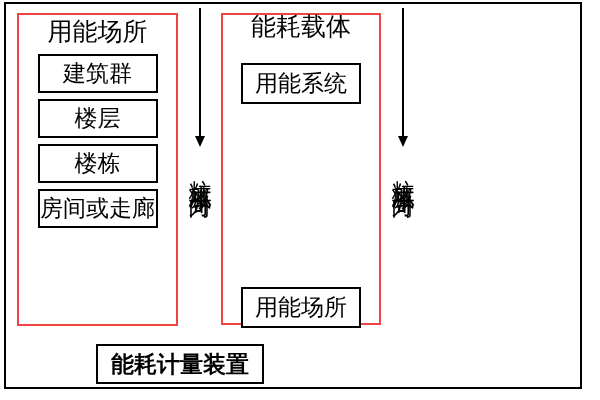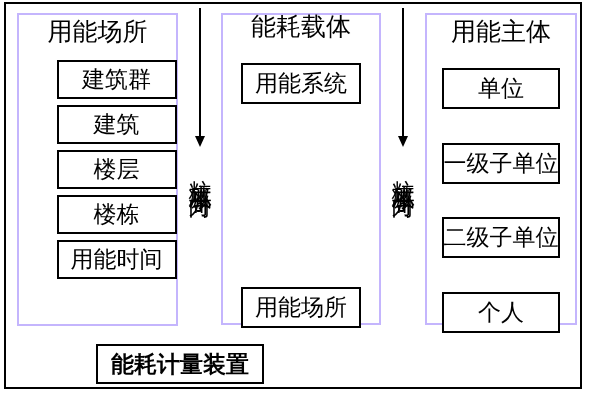--- a/index.html
+++ b/index.html
@@ -6,32 +6,32 @@
   .canvas {
     position:relative; width:600px; height:400px; background:#ffffff;
     color:#000; font-family:"Liberation Serif","DejaVu Serif",serif;
     overflow:hidden;
   }
   .outer-border {
     position:absolute; left:4px; top:2px; width:578px; height:387px;
     border:2px solid #000; box-sizing:border-box;
   }
   .group {
-    position:absolute; border:2px solid #c4b5fd; background:#fff;
+    position:absolute; border:2px solid #ef4444; background:#fff;
     box-sizing:border-box; display:flex; flex-direction:column; align-items:center;
   }
   .group1 { left:17px;  top:13px; width:161px; height:313px; }
   .group2 { left:221px; top:13px; width:160px; height:312px;justify-content:center; }
   .group3 { left:425px; top:13px; width:152px; height:312px; }
   .group-title {
     height:33px; line-height:33px; font-size:25px; text-align:center;
     white-space:nowrap; flex:0 0 auto;
   }
   .items { display:flex; flex-direction:column; align-items:center; flex:0 0 auto; }
-  .items-tight { margin-top:12px; gap:6px;padding-left:38px; }
+  .items-tight { margin-top:6px; gap:6px; }
   .items-spread { margin-top:20px; height:265px; justify-content:space-between; }
   .box {
     box-sizing:border-box; border:2px solid #000; background:#fff;
     display:flex; align-items:center; justify-content:center;
     font-size:23px; white-space:nowrap;
   }
   .box-l { width:120px; height:39px; }
   .box-m { width:120px; height:41px; }
   .box-r { width:118px; height:41px; }
   .flow {
@@ -61,24 +61,23 @@
 </head>
 <body>
 
 <div class="canvas">
   <div class="outer-border"></div>
 
   <section class="group group1">
     <div class="group-title">用能场所</div>
     <div class="items items-tight">
       <div class="box box-l">建筑群</div>
-      <div class="box box-l">建筑</div>
       <div class="box box-l">楼层</div>
       <div class="box box-l">楼栋</div>
-      <div class="box box-l">用能时间</div>
+      <div class="box box-l">房间或走廊</div>
     </div>
   </section>
 
   <div class="flow flow1">
     <div class="arrow-line"></div>
     <div class="arrow-head"></div>
     <div class="vlabel">粒度减小方向</div>
   </div>
 
   <section class="group group2">
@@ -88,24 +87,15 @@
       <div class="box box-m">用能场所</div>
     </div>
   </section>
 
   <div class="flow flow2">
     <div class="arrow-line"></div>
     <div class="arrow-head"></div>
     <div class="vlabel">粒度减小方向</div>
   </div>
 
-  <section class="group group3">
-    <div class="group-title">用能主体</div>
-    <div class="items items-spread">
-      <div class="box box-r">单位</div>
-      <div class="box box-r">一级子单位</div>
-      <div class="box box-r">二级子单位</div>
-      <div class="box box-r">个人</div>
-    </div>
-  </section>
 
   <div class="footer-box footer1">能耗计量装置</div>
 </div>
 
 </body></html>

